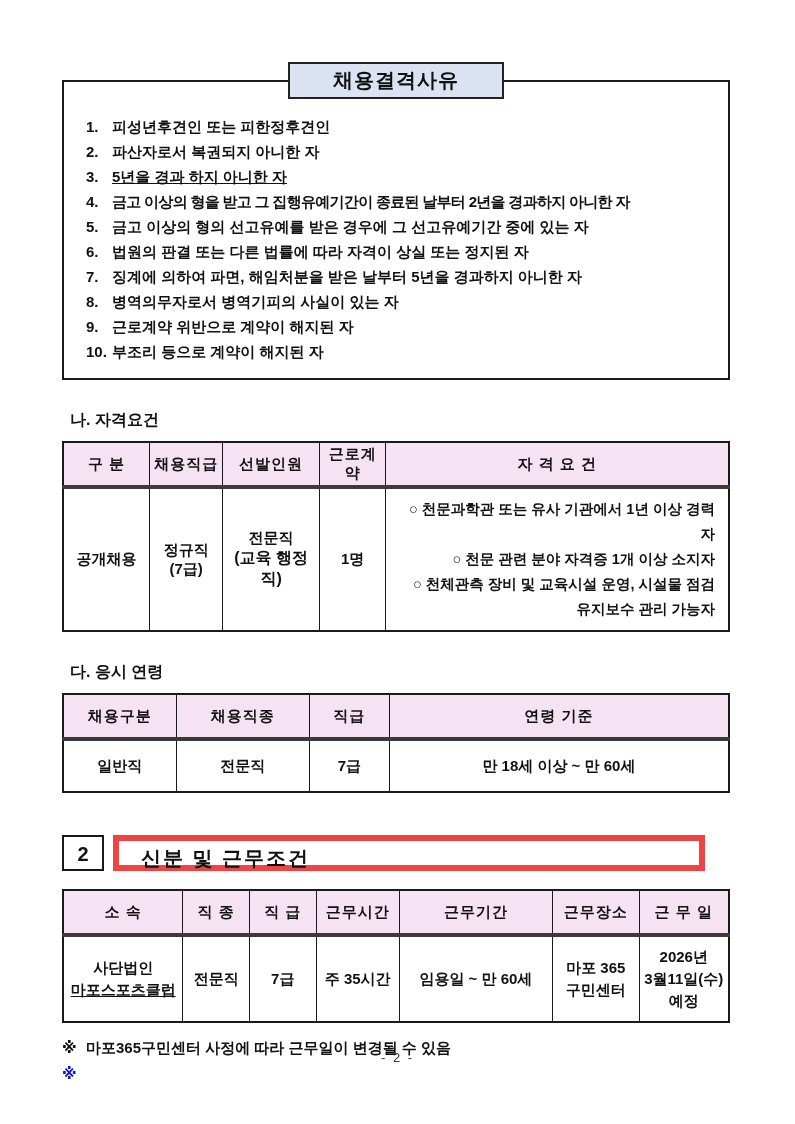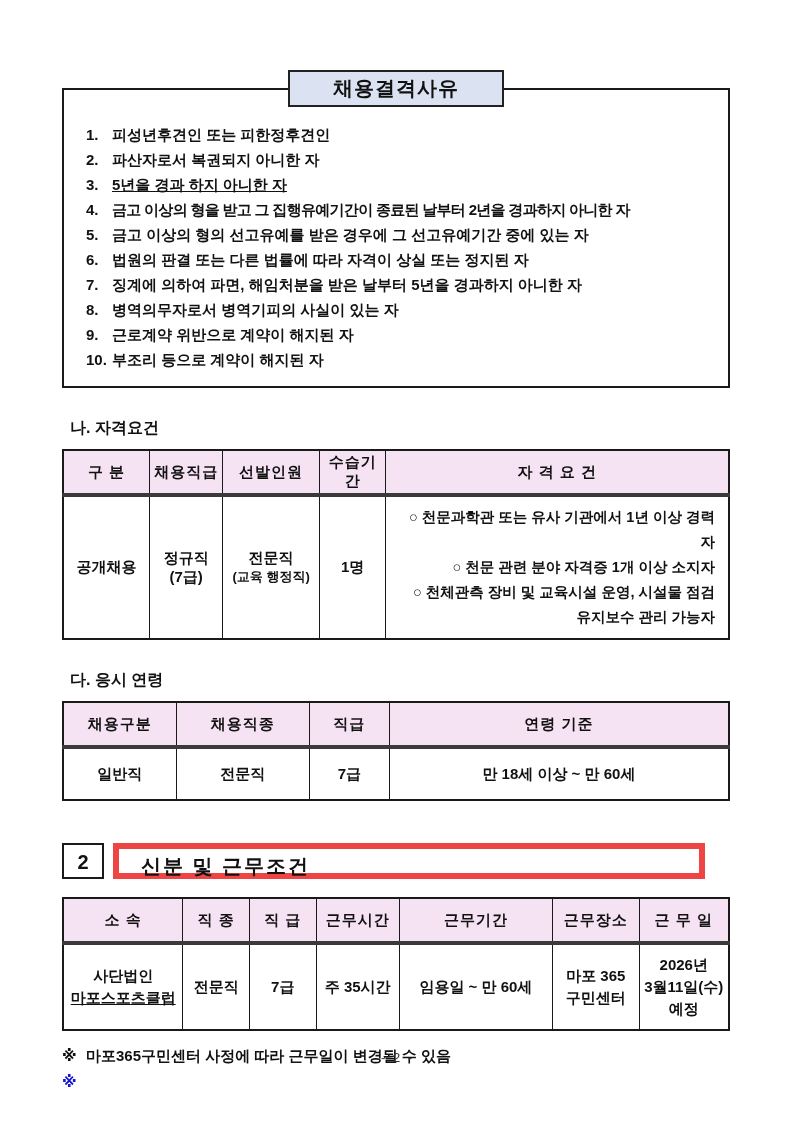--- a/index.html
+++ b/index.html
@@ -1,21 +1,21 @@
 <!DOCTYPE html>
 <html lang="ko"><head>
 <meta charset="utf-8">
 <style>
   html,body{margin:0;padding:0;}
   body{
     width:795px;height:1124px;position:relative;background:#ffffff;
     font-family:"Liberation Sans","DejaVu Sans",sans-serif;
     color:#111;-webkit-font-smoothing:antialiased;
   }
-  .content{position:absolute;left:62px;top:8px;width:668px;}
+  .content{position:absolute;left:62px;top:0;width:668px;}
 
   
   .disq-box{
     position:relative;margin-top:80px;border:2px solid #1a1a1a;
     padding:32px 16px 14px 16px;
   }
   .disq-title{
     position:absolute;top:-20px;left:50%;transform:translateX(-50%);
     width:212px;height:33px;line-height:33px;text-align:center;
     background:#dbe3f2;border:2px solid #222;
@@ -36,21 +36,21 @@
   table{border:2px solid #1a1a1a;}
   th,td{border:1px solid #1a1a1a;text-align:center;font-weight:bold;font-size:15px;}
   th{
     background:#f5e2f2;height:40px;
     border-bottom:4px solid #3a3a3a;letter-spacing:1px;
   }
   td{padding:6px 4px;}
   .qual-cell{text-align:right;padding:8px 13px 8px 10px;}
   .qual-cell div{line-height:25px;font-size:14.5px;}
   .qual-cell .cont{padding-left:17px;}
-  .small-line{font-size:13px;}
+  .small-line{font-size:16px;}
   .tall-row td{height:100px;}
   .mid-row td{height:38px;}
   .work-row td{height:72px;line-height:22px;}
   .underline{text-decoration:underline;}
 
   
   .sec2-banner{display:flex;align-items:stretch;margin:42px 25px 18px 0;height:36px;}
   .sec2-num{
     flex:0 0 38px;border:2px solid #1a1a1a;text-align:center;
     font-size:20px;font-weight:bold;line-height:34px;margin-right:9px;
@@ -132,21 +132,21 @@
         <col style="width:11%">
         <col style="width:14.5%">
         <col style="width:10%">
         <col style="width:51.5%">
     </colgroup>
     <thead>
       <tr>
         <th>구 분</th>
         <th>채용직급</th>
         <th>선발인원</th>
-        <th>수습기간</th>
+        <th>근로계약</th>
         <th>자 격 요 건</th>
       </tr>
     </thead>
     <tbody>
       <tr class="tall-row">
         <td>공개채용</td>
         <td>
           <div>정규직</div>
           <div>(7급)</div>
         </td>

